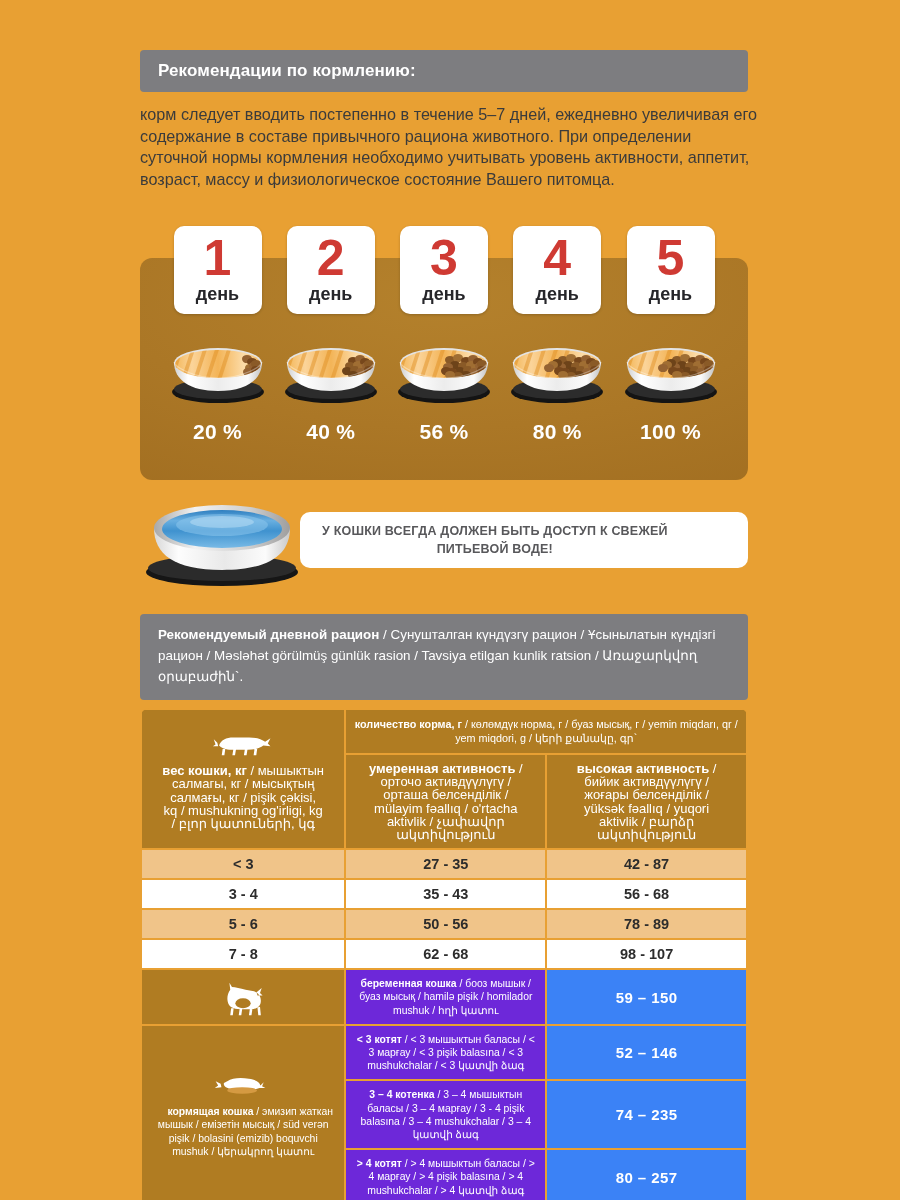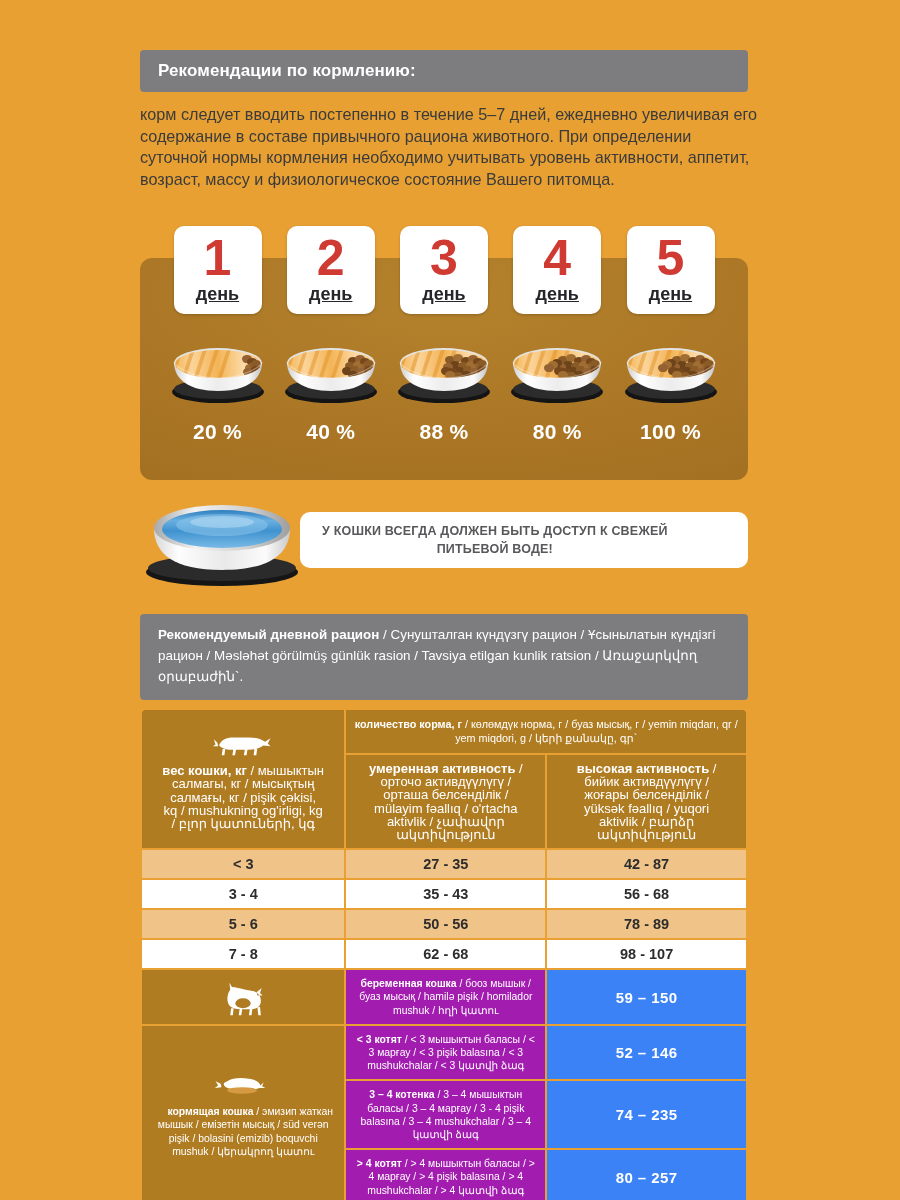--- a/index.html
+++ b/index.html
@@ -72,21 +72,20 @@
     line-height: 50px;
     font-weight: bold;
     color: #cf3a33;
     margin-top: -3px;
   }
   .day-word {
     font-size: 18px;
     font-weight: bold;
     color: #26262a;
     margin-top: 1px;
-    text-decoration: underline;
   }
 
   
   .bowl-wrap {
     width: 104px; height: 72px;
     margin-top: 20px;
     position: relative;
   }
   .bowl-svg { width: 104px; height: 72px; display: block; }
 
@@ -169,21 +168,21 @@
     padding: 8px 6px;
   }
 
   .cat-icon-cell { background: #b07c22; padding-top: 10px; }
 
   .row-peach { background: #f0c489; color: #2c2c2c; }
   .row-white { background: #ffffff; color: #2c2c2c; }
   .val-cell  { font-size: 14.5px; font-weight: bold; padding: 6px 4px; }
 
   .sect-cell {
-    background: #a21caf;
+    background: #6d28d9;
     color: #ffffff;
     font-size: 10.4px;
     line-height: 13.2px;
     padding: 7px 8px;
   }
   .sect-cell b { font-weight: bold; }
   .sect-val {
     background: #3b82f6;
     color: #ffffff;
     font-size: 15px;
@@ -390,21 +389,21 @@
               <ellipse cx="54" cy="37" rx="5" ry="4.1" fill="#77471c"></ellipse>
               <ellipse cx="82" cy="38" rx="5" ry="4.1" fill="#946232"></ellipse>
               <ellipse cx="74" cy="41" rx="5" ry="4.1" fill="#6d4319"></ellipse>
               <ellipse cx="66" cy="42" rx="5" ry="4.1" fill="#8a5a27"></ellipse>
               <ellipse cx="58" cy="41" rx="5" ry="4.1" fill="#a06e33"></ellipse>
               <ellipse cx="90" cy="36" rx="5" ry="4.1" fill="#77471c"></ellipse>
     </g>
     <path d="M8 28 C8 32, 26 44, 52 44 C78 44, 96 32, 96 28" fill="none" stroke="#ffffff" stroke-width="1.2" opacity=".35"></path>
   </svg>
         </div>
-        <div class="pct-label">88 %</div>
+        <div class="pct-label">56 %</div>
       </div>
       <div class="day-col">
         <div class="day-card">
           <div class="day-num">4</div>
           <div class="day-word">день</div>
         </div>
         <div class="bowl-wrap">
   <svg class="bowl-svg" viewBox="0 0 104 72">
     <defs>
       <linearGradient id="b3body" x1="0" y1="0" x2="1" y2="0">

